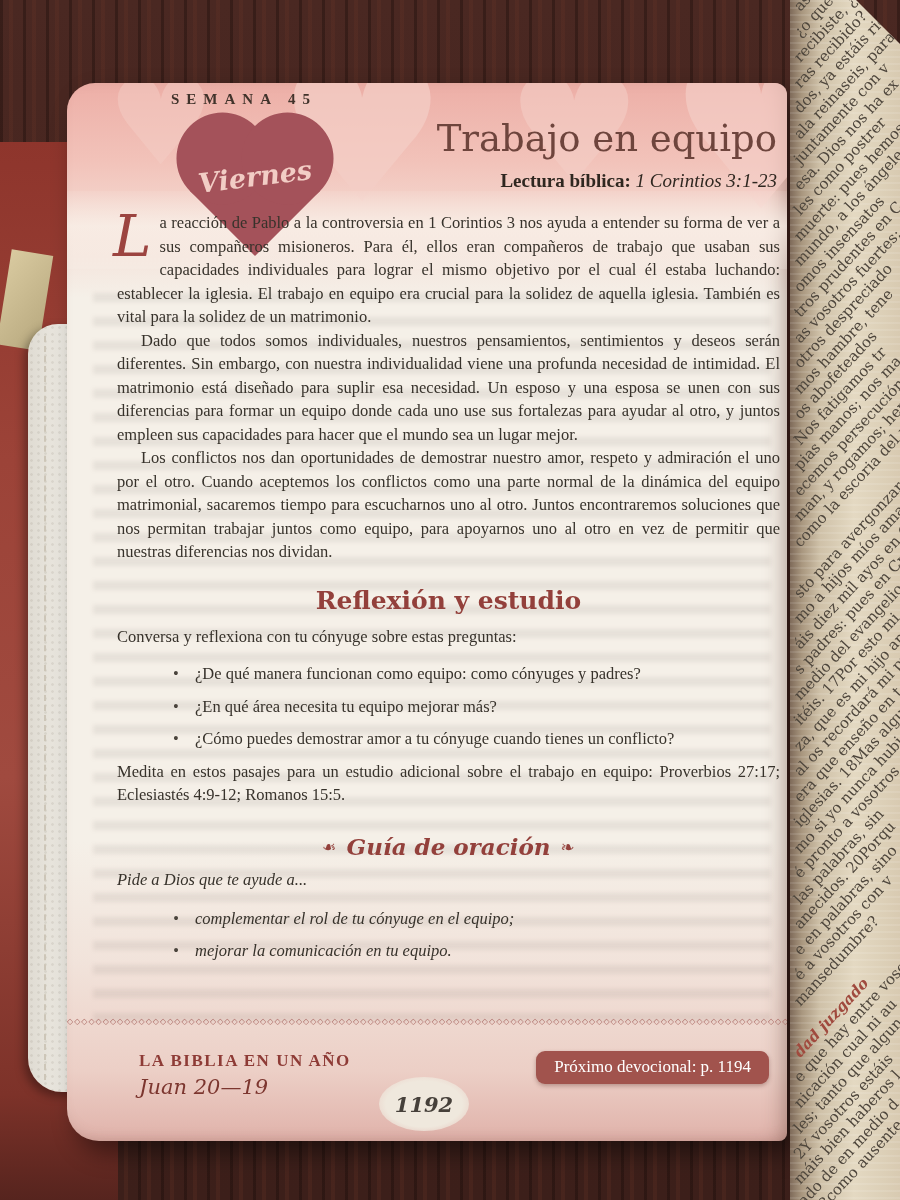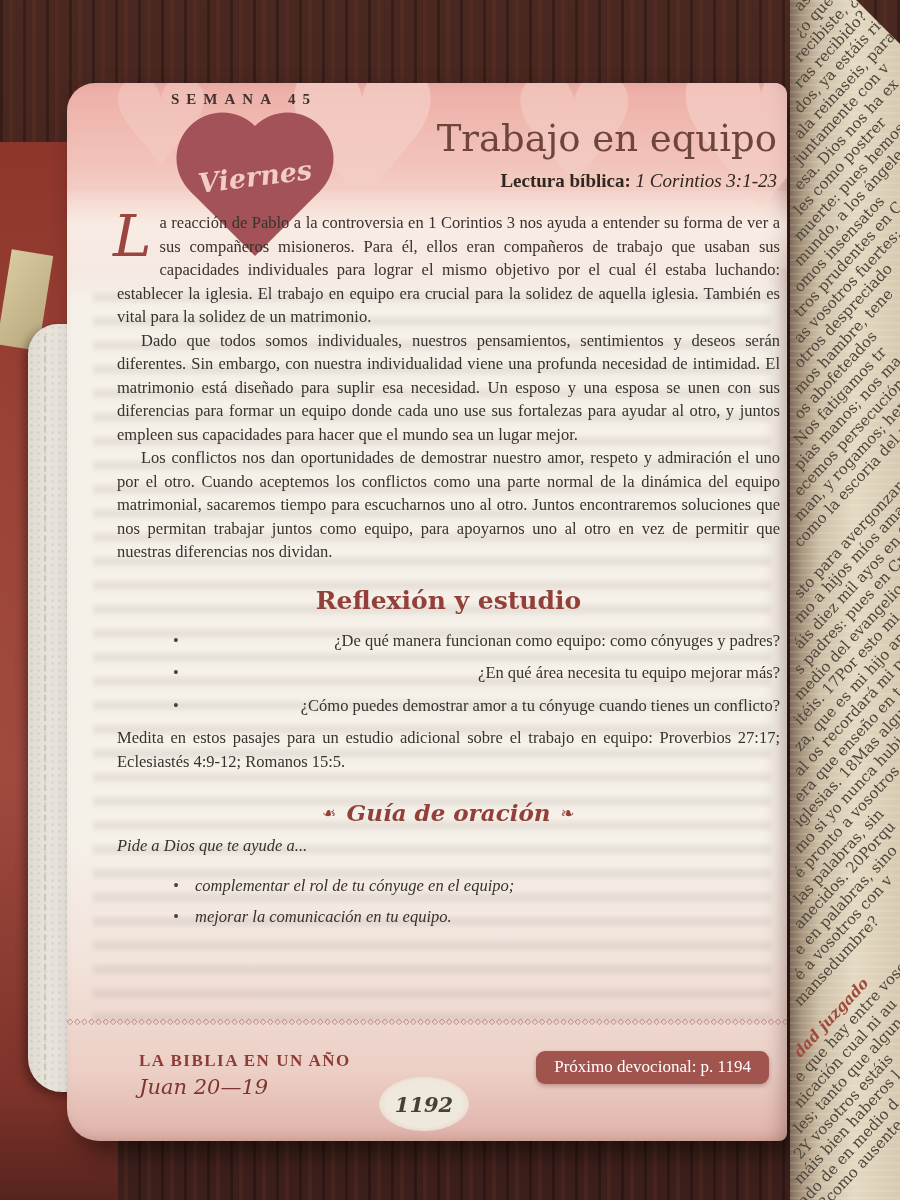--- a/index.html
+++ b/index.html
@@ -80,21 +80,21 @@
     font:16.5px/23.5px "Liberation Serif",serif;color:#37322b;text-align:justify;}
   .content p{margin:0;}
   .content p.indent{text-indent:24px;}
   .dropcap{float:left;font:italic 400 58px/46px "DejaVu Serif",serif;color:#9c4440;
     margin:2px 8px 0 -4px;}
 
   .section-heading{margin:22px 0 10px;text-align:center;
     font:700 25px "DejaVu Serif",serif;color:#93403b;}
   .q-intro{text-align:left;margin-top:4px;}
   .q-list{margin:14px 0 0 56px;}
-  .q-item{position:relative;padding-left:22px;margin-bottom:9px;text-align:right;}
+  .q-item{position:relative;padding-left:22px;margin-bottom:9px;text-align:left;}
   .q-item::before{content:"\2022";position:absolute;left:0;top:0;color:#4a443c;}
 
   .meditate{margin-top:20px;}
 
   .prayer-heading{margin:26px 0 8px;text-align:center;
     font:italic 700 23px "DejaVu Serif",serif;color:#93403b;}
   .flourish{font-family:"DejaVu Sans",sans-serif;font-style:normal;font-weight:400;
     font-size:17px;color:#93403b;vertical-align:2px;}
   .flourish.left{display:inline-block;transform:scaleX(-1);margin-right:10px;}
   .flourish.right{margin-left:10px;}
@@ -166,20 +166,21 @@
         <span class="ref">1 Corintios 3:1-23</span>
       </div>
     </div>
 
     <div class="content">
       <p><span class="dropcap">L</span><span>a reacción de Pablo a la controversia en 1 Corintios 3 nos ayuda a entender su forma de ver a sus compañeros misioneros. Para él, ellos eran compañeros de trabajo que usaban sus capacidades individuales para lograr el mismo objetivo por el cual él estaba luchando: establecer la iglesia. El trabajo en equipo era crucial para la solidez de aquella iglesia. También es vital para la solidez de un matrimonio.</span></p>
       <p class="indent">Dado que todos somos individuales, nuestros pensamientos, sentimientos y deseos serán diferentes. Sin embargo, con nuestra individualidad viene una profunda necesidad de intimidad. El matrimonio está diseñado para suplir esa necesidad. Un esposo y una esposa se unen con sus diferencias para formar un equipo donde cada uno use sus fortalezas para ayudar al otro, y juntos empleen sus capacidades para hacer que el mundo sea un lugar mejor.</p>
       <p class="indent">Los conflictos nos dan oportunidades de demostrar nuestro amor, respeto y admiración el uno por el otro. Cuando aceptemos los conflictos como una parte normal de la dinámica del equipo matrimonial, sacaremos tiempo para escucharnos uno al otro. Juntos encontraremos soluciones que nos permitan trabajar juntos como equipo, para apoyarnos uno al otro en vez de permitir que nuestras diferencias nos dividan.</p>
 
       <div class="section-heading">Reflexión y estudio</div>
+      <p class="q-intro">Conversa y reflexiona con tu cónyuge sobre estas preguntas:</p>
       <div class="q-list">
           <div class="q-item">¿De qué manera funcionan como equipo: como cónyuges y padres?</div>
           <div class="q-item">¿En qué área necesita tu equipo mejorar más?</div>
           <div class="q-item">¿Cómo puedes demostrar amor a tu cónyuge cuando tienes un conflicto?</div>
         </div>
       <p class="meditate">Medita en estos pasajes para un estudio adicional sobre el trabajo en equipo: Proverbios 27:17; Eclesiastés 4:9-12; Romanos 15:5.</p>
 
       <div class="prayer-heading">
         <span class="flourish left">❧</span><span>Guía de oración</span><span class="flourish right">❧</span>
       </div>

